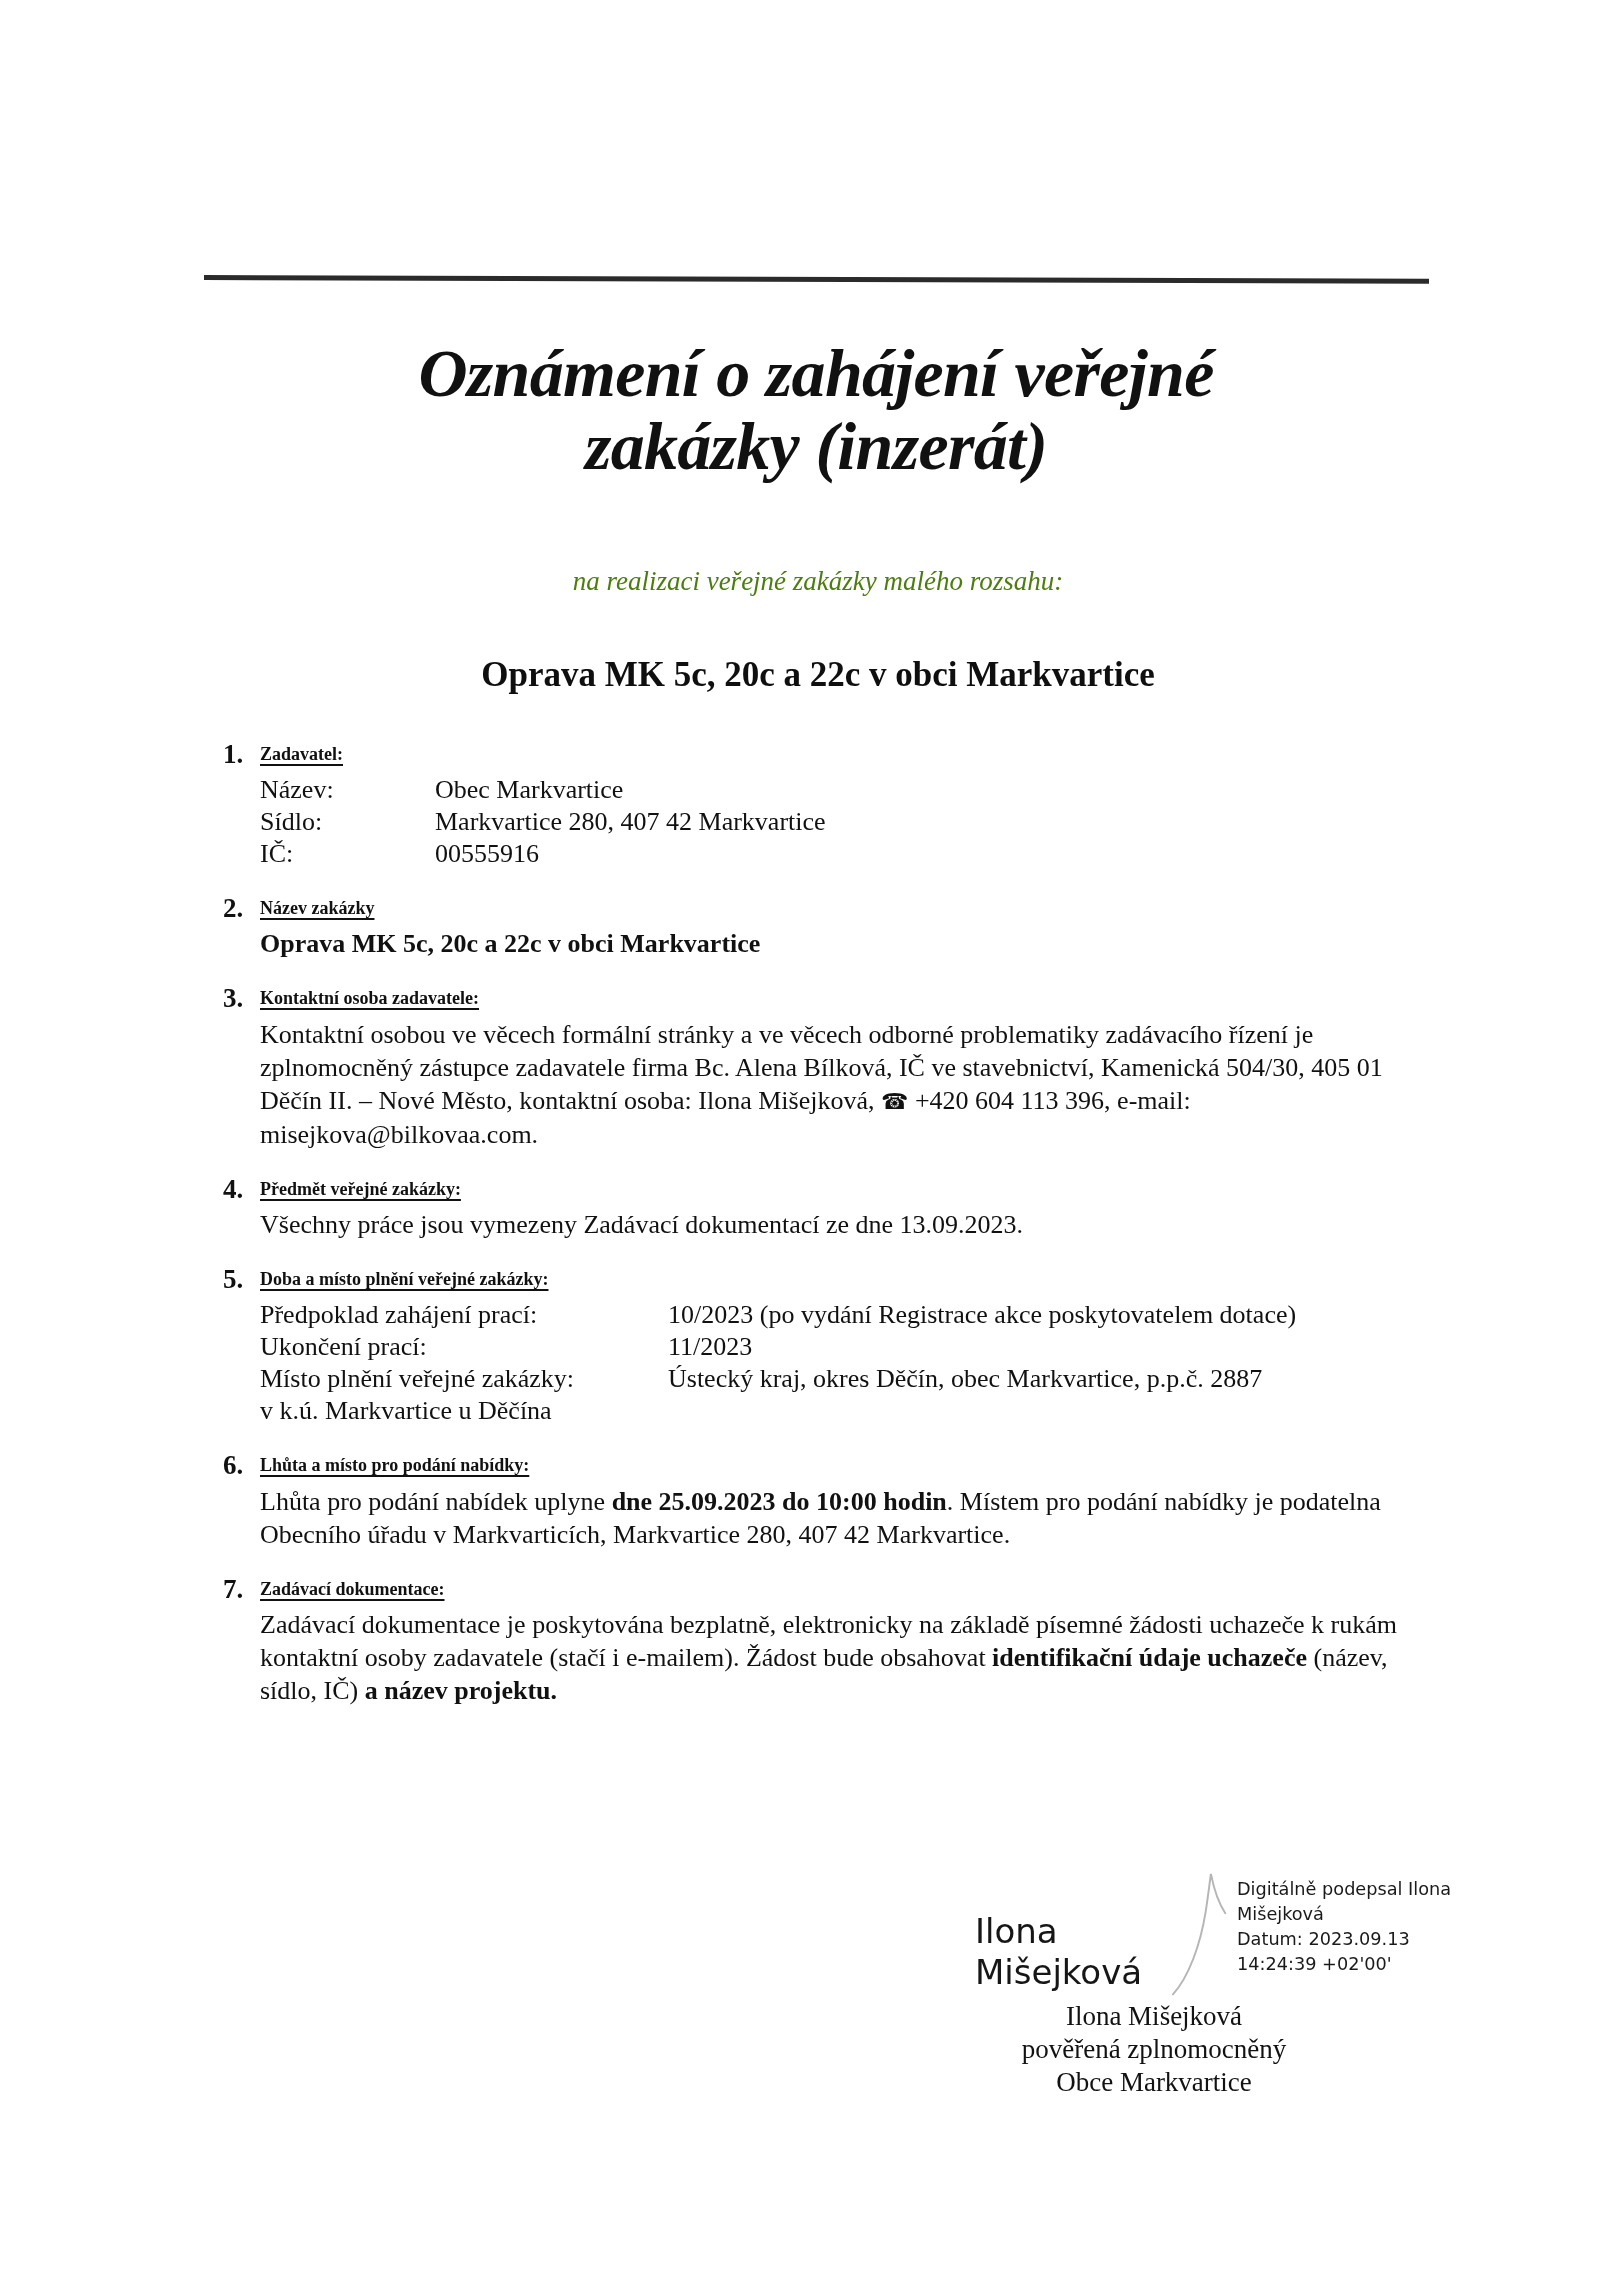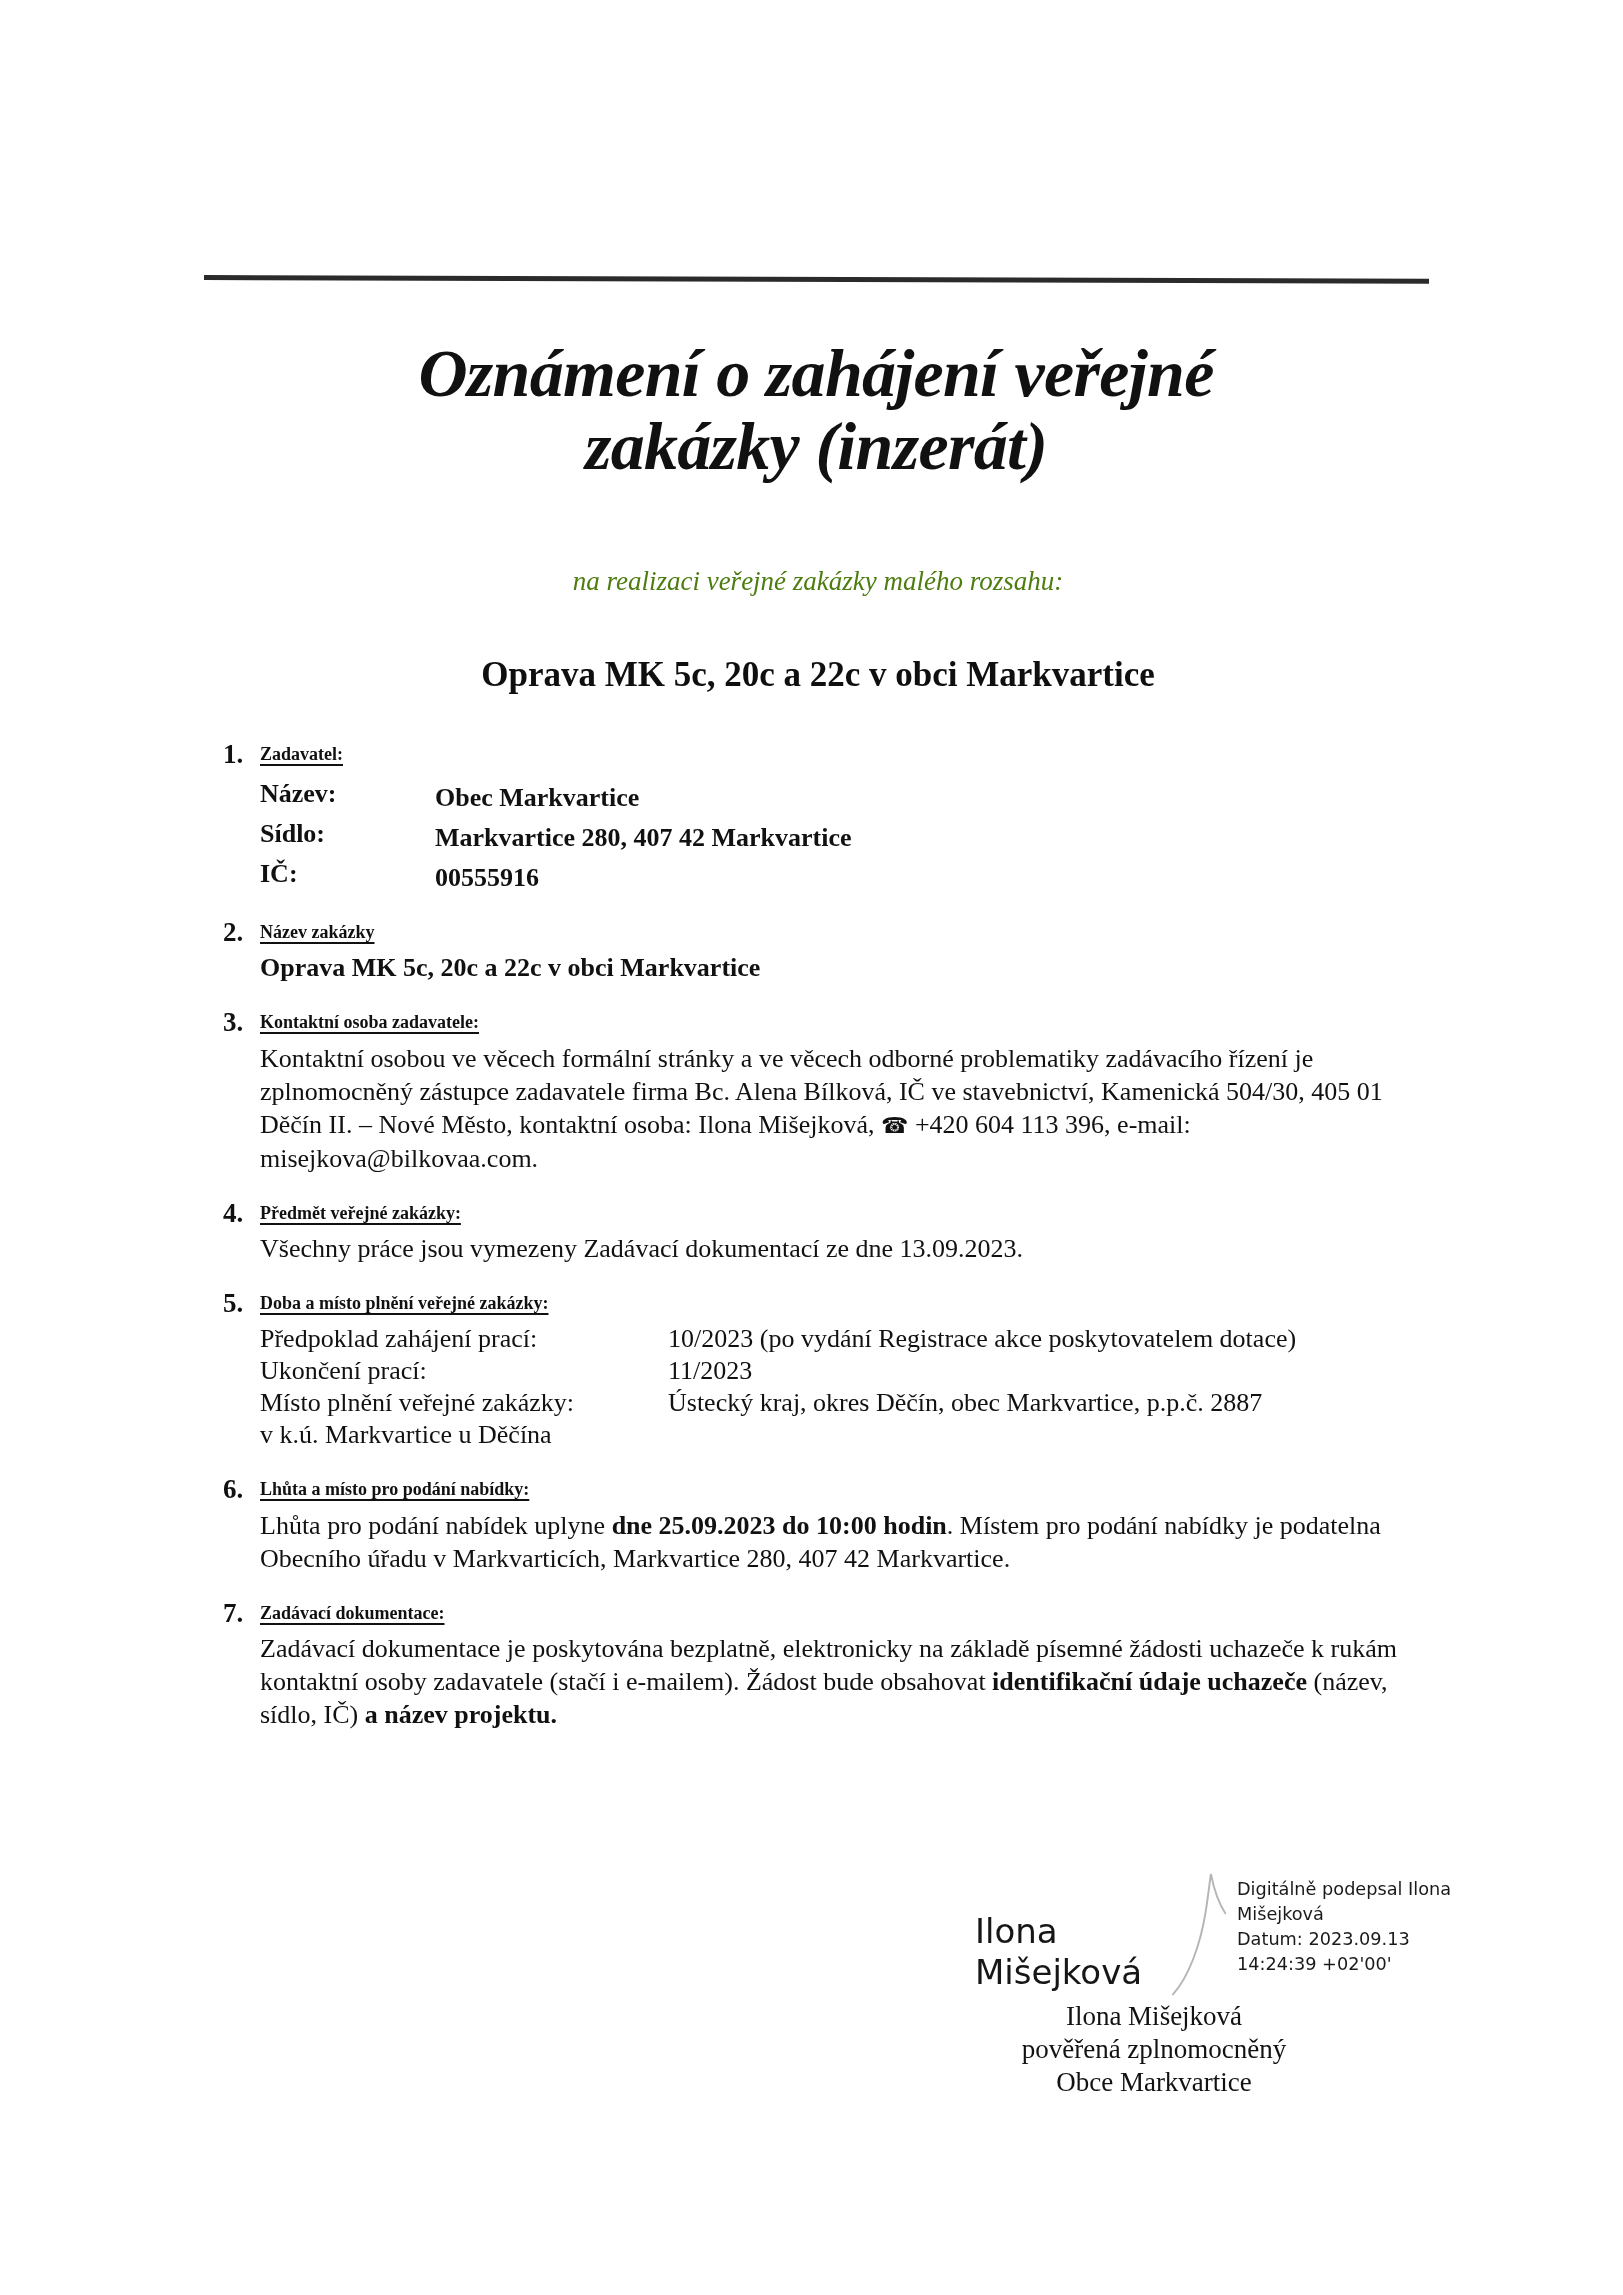--- a/index.html
+++ b/index.html
@@ -105,23 +105,23 @@
     font-size: 26px;
     line-height: 33px;
     text-align: left;
   }
   .sec-body.tight { line-height: 32px; }
 
   .para { margin: 0; }
   .bold { font-weight: bold; }
 
   
-  .kv { display: flex; align-items: center; font-weight: bold; }
+  .kv { display: flex; align-items: flex-end; }
   .kv .k { flex: 0 0 175px; }
-  .kv .v { flex: 1 1 auto; margin-top: 8px; }
+  .kv .v { flex: 1 1 auto; }
 
   .kv-wide { display: flex; align-items: flex-start; }
   .kv-wide .k { flex: 0 0 408px; }
   .kv-wide .v { flex: 1 1 auto; }
 
   sup { font-size: 0.62em; vertical-align: super; line-height: 0; }
 
   .tel-icon {
     font-family: "DejaVu Sans", sans-serif;
     font-size: 22px;

